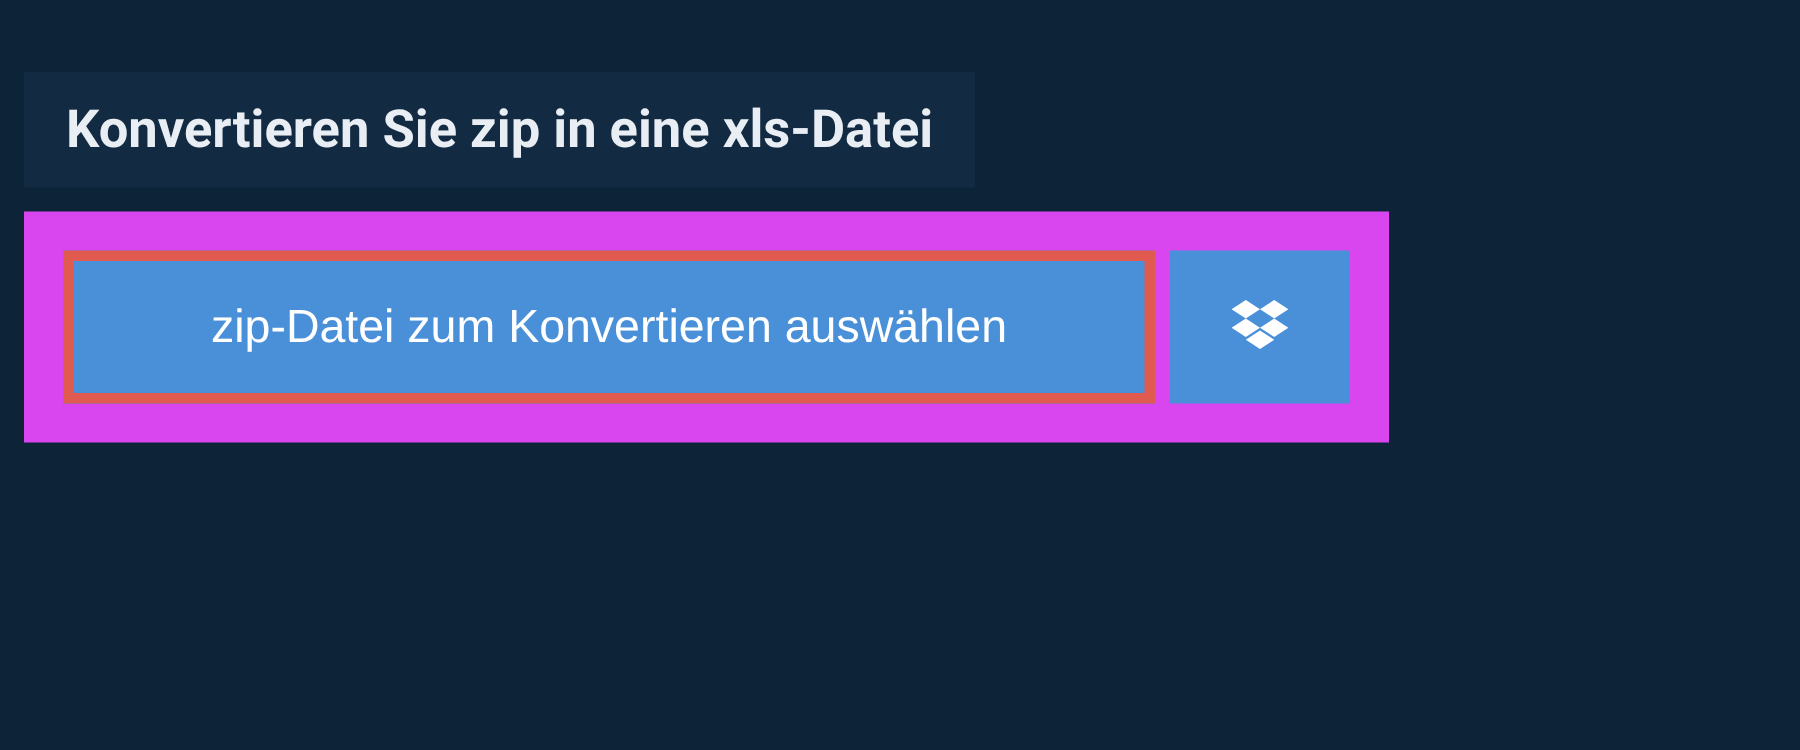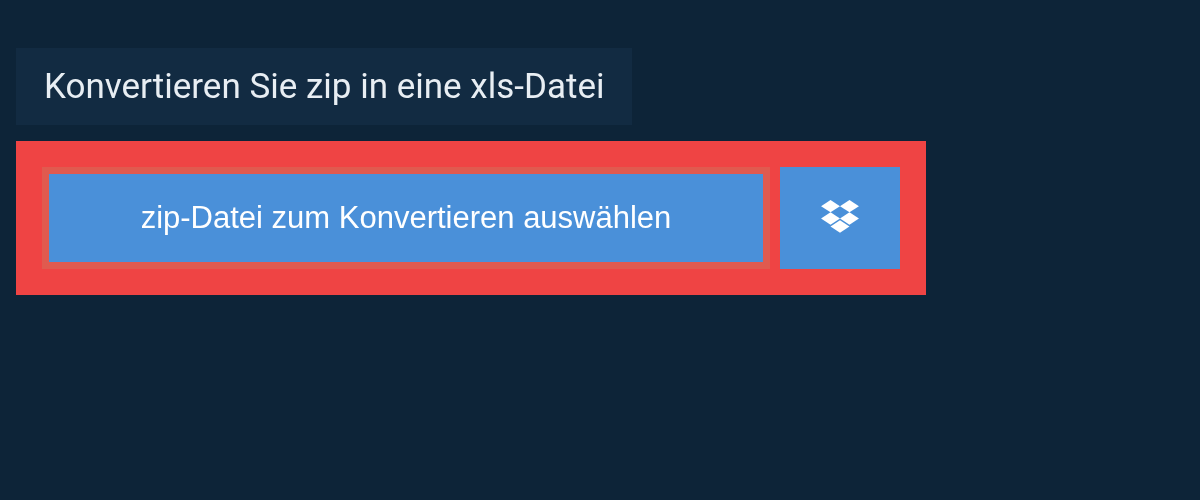--- a/index.html
+++ b/index.html
@@ -17,26 +17,26 @@
     .header-bar {
       margin-top: 48px;
       margin-left: 16px;
       background-color: #122b42;
       padding: 18px 28px;
       display: inline-block;
     }
     .header-title {
       color: #e8eef3;
       font-size: 35px;
-      font-weight: 400;
+      font-weight: 700;
     }
     .upload-section {
       margin-top: 16px;
       margin-left: 16px;
-      background-color: #ef4444;
+      background-color: #d946ef;
       padding: 26px 26px;
       width: 910px;
       display: flex;
       gap: 10px;
       align-items: stretch;
     }
     .select-file-button {
       flex: 1;
       background-color: #4a90d9;
       border: 7px solid #e05a4f;

